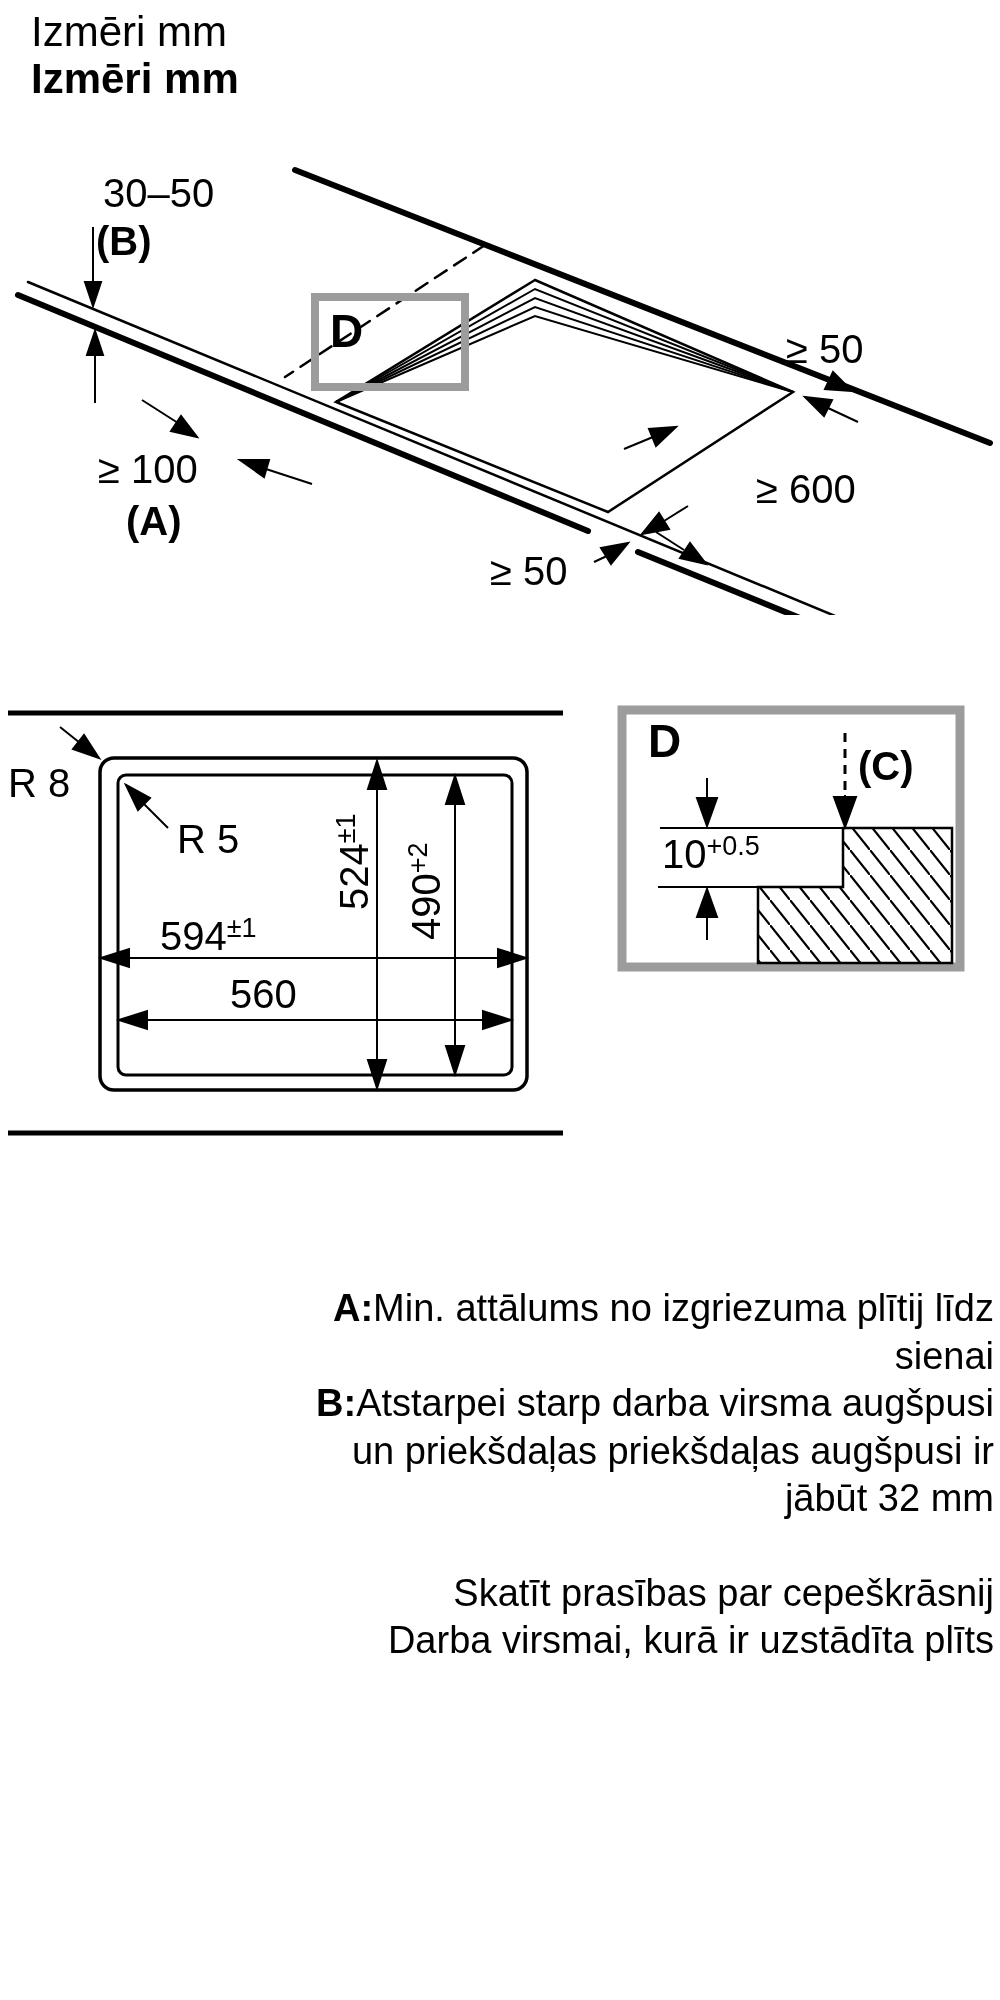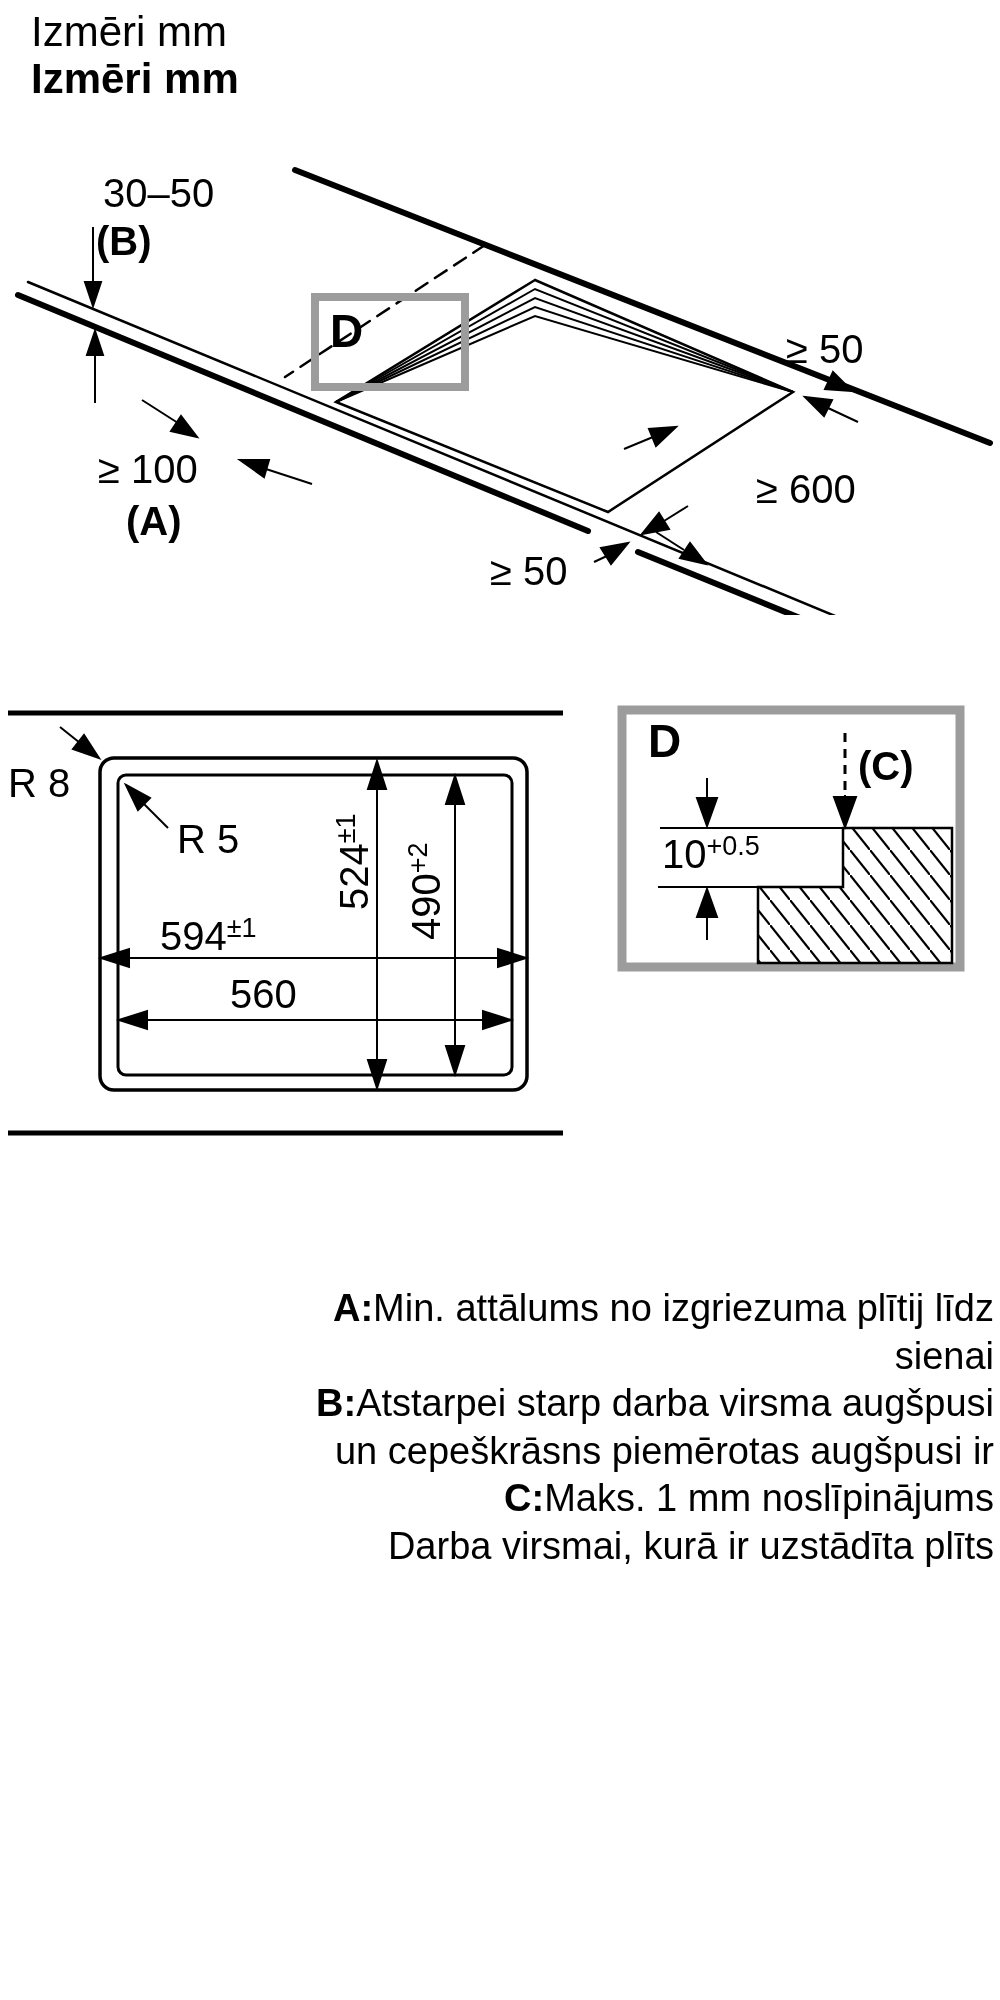--- a/index.html
+++ b/index.html
@@ -159,16 +159,17 @@
   </g>
   <text x="38" y="57" font-size="46" font-weight="bold">D</text>
   <text x="248" y="80" font-size="40" font-weight="bold">(C)</text>
   <text x="52" y="168" font-size="40"><tspan>10</tspan><tspan font-size="27" dy="-13">+0.5</tspan></text>
 </svg>
 
 <div id="notes" class="abs">
   <div class="note-line"><span class="note-label">A:</span><span>Min. attālums no izgriezuma plītij līdz</span></div>
   <div class="note-line indent"><span>sienai</span></div>
   <div class="note-line"><span class="note-label">B:</span><span>Atstarpei starp darba virsma augšpusi</span></div>
-  <div class="note-line indent"><span>un cepeškrāsns piemērotas augšpusi ir</span></div>
-  <div class="note-line"><span class="note-label">C:</span><span>Maks. 1 mm noslīpinājums</span></div>
+  <div class="note-line indent"><span>un priekšdaļas priekšdaļas augšpusi ir</span></div>
+  <div class="note-line indent"><span>jābūt 32 mm</span></div>
+  <div class="note-line indent gap-before"><span>Skatīt prasības par cepeškrāsnij</span></div>
   <div class="note-line"><span>Darba virsmai, kurā ir uzstādīta plīts</span></div>
 </div>
 
 </body></html>

